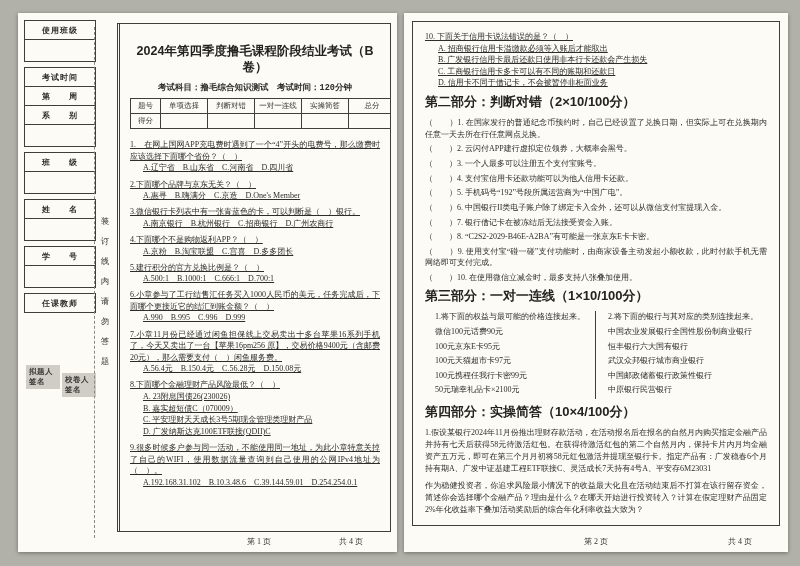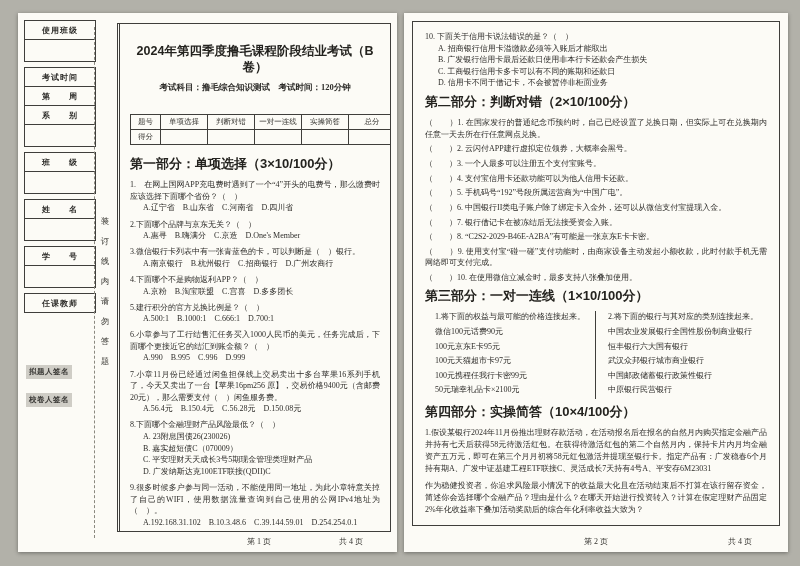--- a/index.html
+++ b/index.html
@@ -27,21 +27,21 @@
     font-weight:bold; letter-spacing:1px; background:#fcfbf6;
     height:20px; text-align:center;
   }
   .sb-cell.blank { height:23px; }
   .sb-cell.g { margin-top:5px; }
   .sb-sign {
     margin:6px 0 0 2px; font-size:7.5px; font-weight:bold;
     background:#cfcdc6; color:#3a3936; display:inline-block;
     padding:2px 3px; letter-spacing:0.5px;
   }
-  .sb-sign-wrap { margin-top:46px; display:flex; flex-direction:column; align-items:flex-start; }
+  .sb-sign-wrap { margin-top:46px; display:flex; align-items:flex-start; }
   .sb-sign + .sb-sign { margin-top:14px; }
 
   
   .binding {
     position:absolute; left:76px; top:14px; bottom:14px; width:22px;
     border-left:1px dashed #8a887f;
     display:flex; align-items:center; justify-content:center;
   }
   .binding span {
     writing-mode:vertical-rl; font-size:8.5px; color:#4a4944; letter-spacing:5px;
@@ -51,32 +51,32 @@
   .content1 {
     position:absolute; left:99px; top:10px; right:6px; bottom:20px;
     border:1px solid #3f3e3b; border-left:3px double #3f3e3b;
     padding:10px 10px 20px 10px; overflow:hidden;
   }
   .title {
     font-family:"Liberation Sans","DejaVu Sans",sans-serif;
     font-weight:bold; font-size:12.5px; text-align:center; line-height:1.25;
     margin-top:10px; color:#24231f;
   }
-  .subtitle { font-size:8.5px; text-align:center; margin:7px 0 20px; font-weight:bold; }
+  .subtitle { font-size:8.5px; text-align:center; margin:7px 0 4px; font-weight:bold;font-family:Liberation Mono, monospace; }
   table.score { border-collapse:collapse; margin:0 auto 10px auto; font-size:7.5px; }
   table.score td {
     border:1px solid #3f3e3b; height:15px; text-align:center;
     min-width:47px; padding:0 3px; color:#3a3935;
   }
   table.score td:first-child { min-width:30px;margin-top:40px; }
   .part-heading {
     font-family:Liberation Sans, sans-serif;
     font-weight:bold; font-size:13px; margin:4px 0 6px; color:#24231f;
   }
-  .q { font-size:8px; line-height:1.45; margin-bottom:4.5px; }
+  .q { font-size:8px; line-height:1.45; margin-bottom:4.5px;text-decoration:underline; }
   .q .qt { text-align:justify; }
   .q .opt { padding-left:13px; margin-top:0; }
 
   .pfooter {
     position:absolute; bottom:5px; left:109px; right:6px;
     font-size:8px; text-align:center; color:#33322e;
   }
   #paper2 .pfooter { left:8px; right:8px; }
   .pfooter .right { position:absolute; right:28px; top:0; }
 
@@ -142,21 +142,20 @@
         <td>得分</td>
         <td></td>
         <td></td>
         <td></td>
         <td></td>
         <td></td>
       </tr>
     </tbody>
       </table>
 
-    <div class="part-heading">第一部分：单项选择（3×10/100分）</div>
 
     <div class="q">
       <div class="qt">1.　在网上国网APP充电费时遇到了一个“4”开头的电费号，那么缴费时应该选择下面哪个省份？（　）</div>
       <div class="opt">A.辽宁省　B.山东省　C.河南省　D.四川省</div>
     </div>
     <div class="q">
       <div class="qt">2.下面哪个品牌与京东无关？（　）</div>
       <div class="opt">A.惠寻　B.嗨满分　C.京造　D.One's Member</div>
     </div>
     <div class="q">

